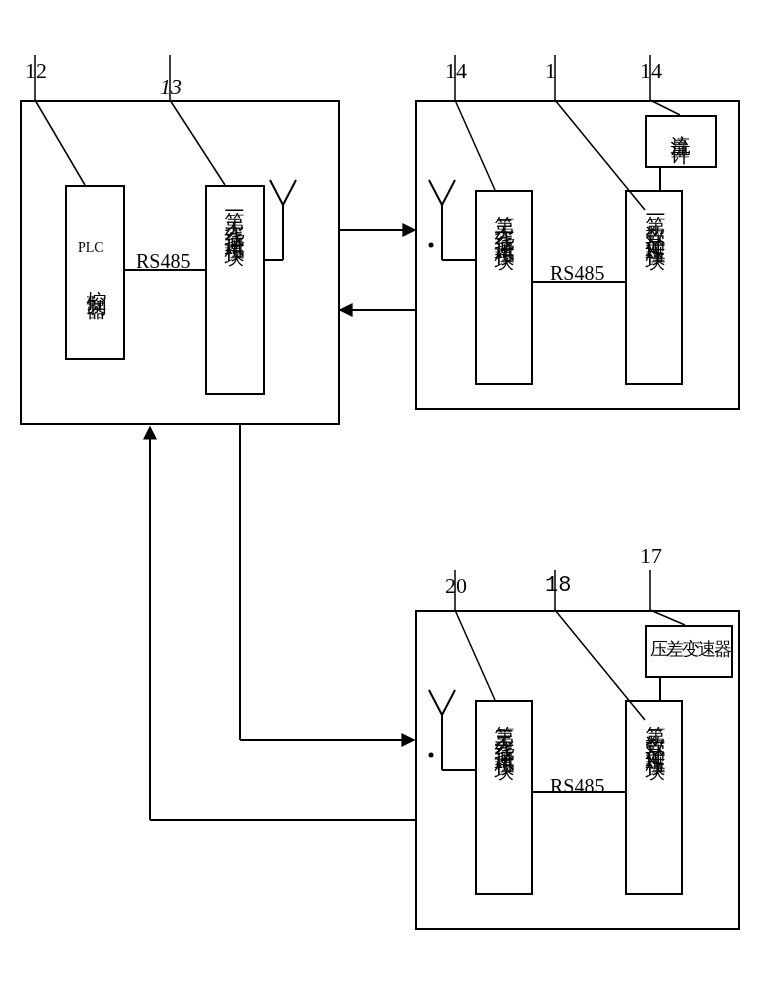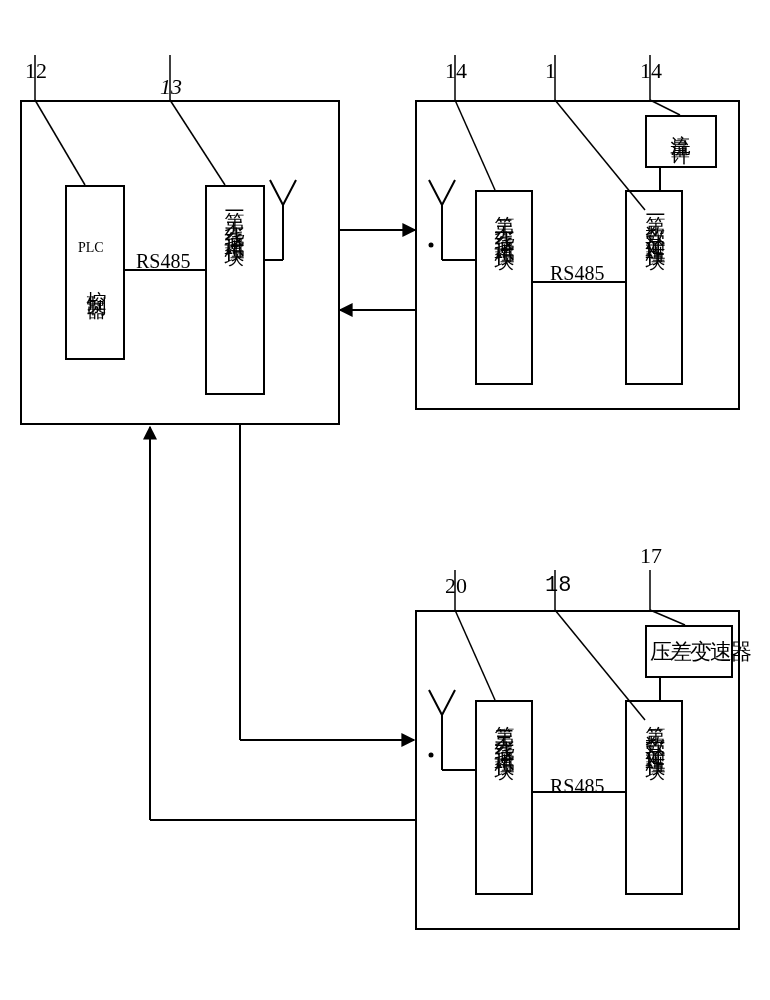--- a/index.html
+++ b/index.html
@@ -79,21 +79,21 @@
 
   <div class="box" style="left:415px; top:610px; width:325px; height:320px;"></div>
 
   <div class="box" style="left:475px; top:700px; width:58px; height:195px;"></div>
   <div class="vlabel" style="left:492px; top:710px;">第三无线通讯模块</div>
 
   <div class="box" style="left:625px; top:700px; width:58px; height:195px;"></div>
   <div class="vlabel" style="left:643px; top:710px;">第二数字处理模块</div>
 
   <div class="box" style="left:645px; top:625px; width:88px; height:53px; padding:3px;"></div>
-  <div class="label" style="left:650px; top:637px; letter-spacing:-2px; font-size:22px;">压差变速器</div>
+  <div class="label" style="left:650px; top:637px; letter-spacing:-2px; font-size:18px;">压差变速器</div>
 
   <div class="label" style="left:550px; top:775px; font-size:20px;">RS485</div>
 
   <div class="callout-num" style="left:25px; top:30px;">12</div>
   <div class="callout-num" style="left:160px; top:46px;font-style:italic;">13</div>
   <div class="callout-num" style="left:445px; top:30px;">14</div>
   <div class="callout-num" style="left:545px; top:30px;">1</div>
   <div class="callout-num" style="left:640px; top:30px;">14</div>
   <div class="callout-num" style="left:445px; top:545px;">20</div>
   <div class="callout-num" style="left:545px; top:545px;font-family:Liberation Mono, monospace;">18</div>

